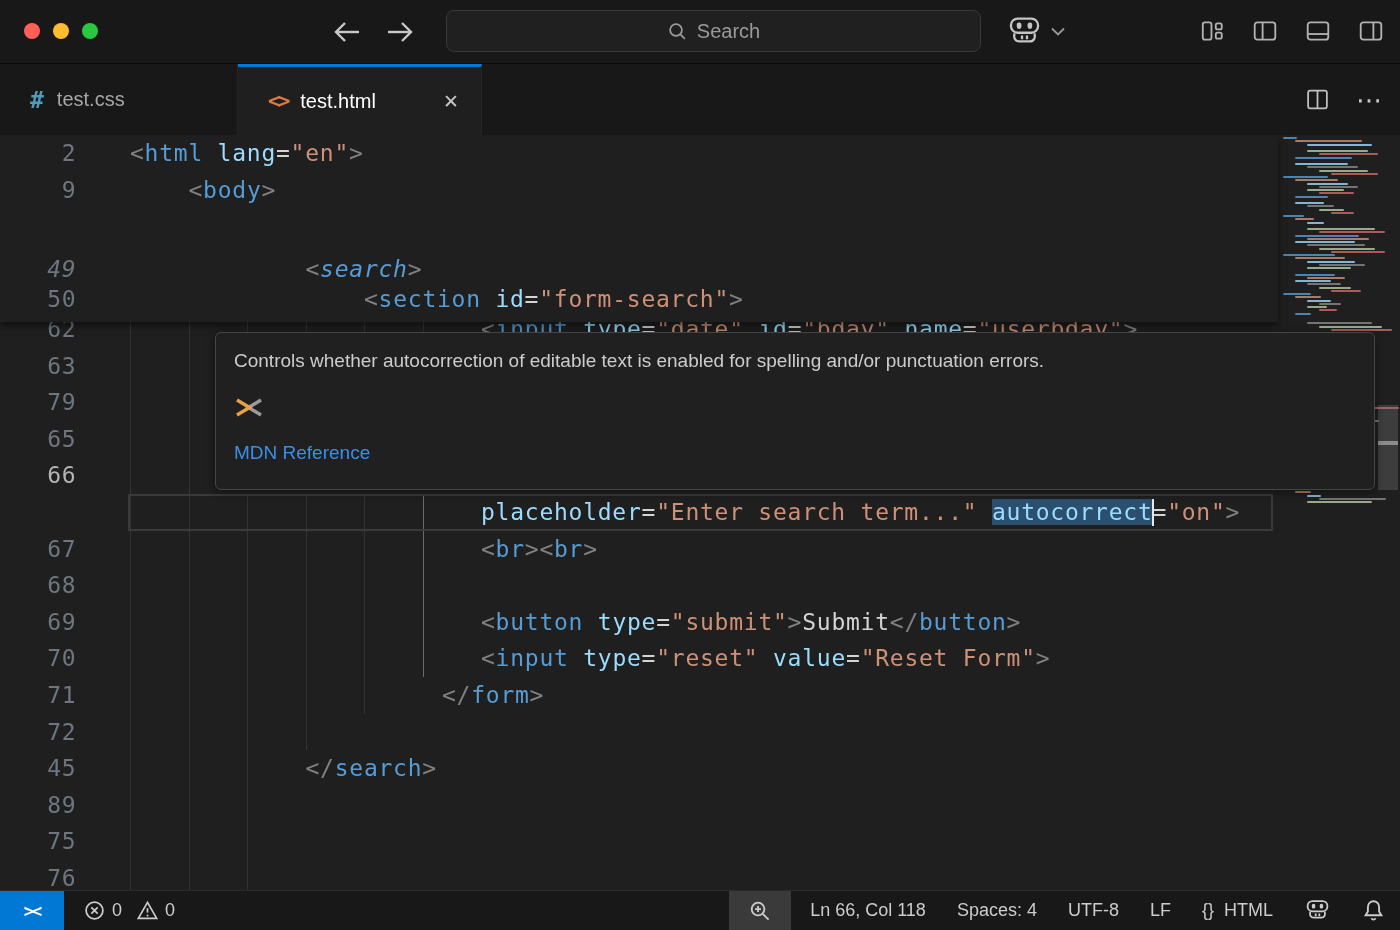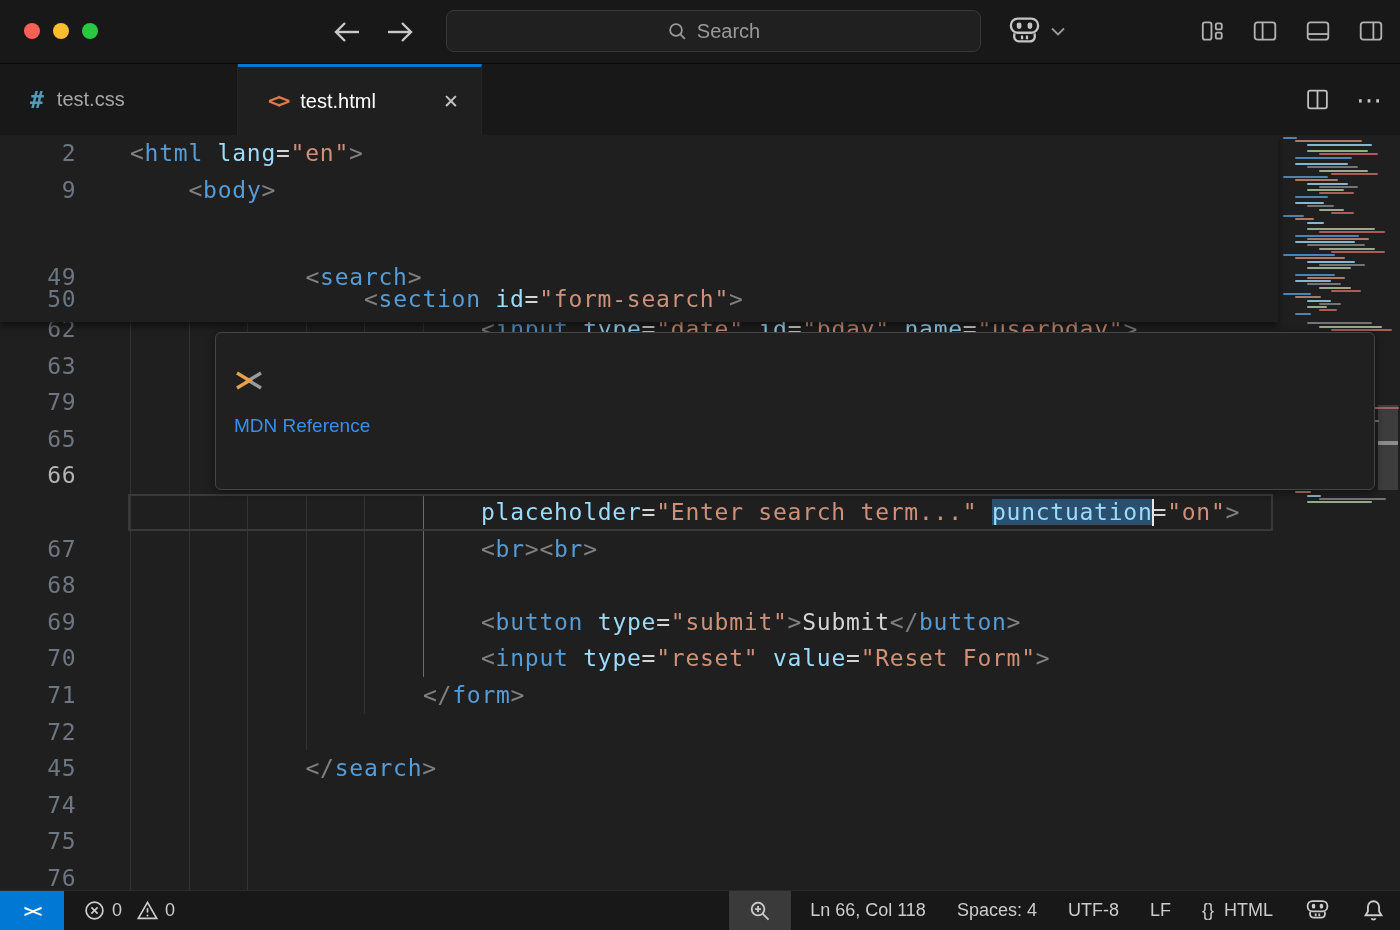--- a/index.html
+++ b/index.html
@@ -196,21 +196,21 @@
         </div>
         <div class="crow" style="top: 359px;">
           <span class="lnum"></span>
           <span class="guide" style="left: 130px;"></span>
           <span class="guide" style="left: 188.5px;"></span>
           <span class="guide" style="left: 247px;"></span>
           <span class="guide" style="left: 305.5px;"></span>
           <span class="guide" style="left: 364px;"></span>
           <span class="guide active" style="left: 422.5px;"></span>
           <div class="cur-border"></div>
-          <span class="ctext" style="left: 481px;"><span class="tk-a">placeholder</span><span class="tk-o">=</span><span class="tk-s">"Enter search term..."</span><span class="tk-x"> </span><span class="tk-h">punctuation</span><span class="caret"></span><span class="tk-o">=</span><span class="tk-s">"on"</span><span class="tk-p">&gt;</span></span>
+          <span class="ctext" style="left: 481px;"><span class="tk-a">placeholder</span><span class="tk-o">=</span><span class="tk-s">"Enter search term..."</span><span class="tk-x"> </span><span class="tk-h">autocorrect</span><span class="caret"></span><span class="tk-o">=</span><span class="tk-s">"on"</span><span class="tk-p">&gt;</span></span>
         </div>
         <div class="crow" style="top: 395.6px;">
           <span class="lnum">67</span>
           <span class="guide" style="left: 130px;"></span>
           <span class="guide" style="left: 188.5px;"></span>
           <span class="guide" style="left: 247px;"></span>
           <span class="guide" style="left: 305.5px;"></span>
           <span class="guide" style="left: 364px;"></span>
           <span class="guide active" style="left: 422.5px;"></span>
           <span class="ctext" style="left: 481px;"><span class="tk-p">&lt;</span><span class="tk-t">br</span><span class="tk-p">&gt;&lt;</span><span class="tk-t">br</span><span class="tk-p">&gt;</span></span>
@@ -245,38 +245,38 @@
           <span class="guide active" style="left: 422.5px;"></span>
           <span class="ctext" style="left: 481px;"><span class="tk-p">&lt;</span><span class="tk-t">input</span><span class="tk-x"> </span><span class="tk-a">type</span><span class="tk-o">=</span><span class="tk-s">"reset"</span><span class="tk-x"> </span><span class="tk-a">value</span><span class="tk-o">=</span><span class="tk-s">"Reset Form"</span><span class="tk-p">&gt;</span></span>
         </div>
         <div class="crow" style="top: 542px;">
           <span class="lnum">71</span>
           <span class="guide" style="left: 130px;"></span>
           <span class="guide" style="left: 188.5px;"></span>
           <span class="guide" style="left: 247px;"></span>
           <span class="guide" style="left: 305.5px;"></span>
           <span class="guide" style="left: 364px;"></span>
-          <span class="ctext" style="left: 423px;"><span class="tk-p">&lt;/</span><span class="tk-t">form</span><span class="tk-p">&gt;</span></span>
+          <span class="ctext" style="left: 442px;"><span class="tk-p">&lt;/</span><span class="tk-t">form</span><span class="tk-p">&gt;</span></span>
         </div>
         <div class="crow" style="top: 578.6px;">
           <span class="lnum">72</span>
           <span class="guide" style="left: 130px;"></span>
           <span class="guide" style="left: 188.5px;"></span>
           <span class="guide" style="left: 247px;"></span>
           <span class="guide" style="left: 305.5px;"></span>
         </div>
         <div class="crow" style="top: 615.2px;">
           <span class="lnum">45</span>
           <span class="guide" style="left: 130px;"></span>
           <span class="guide" style="left: 188.5px;"></span>
           <span class="guide" style="left: 247px;"></span>
           <span class="ctext" style="left: 305.5px;"><span class="tk-p">&lt;/</span><span class="tk-t">search</span><span class="tk-p">&gt;</span></span>
         </div>
         <div class="crow" style="top: 651.8px;">
-          <span class="lnum">74</span>
+          <span class="lnum">89</span>
           <span class="guide" style="left: 130px;"></span>
           <span class="guide" style="left: 188.5px;"></span>
           <span class="guide" style="left: 247px;"></span>
           <span class="ctext" style="left: 305.5px;"></span>
         </div>
         <div class="crow" style="top: 688.4px;">
           <span class="lnum">75</span>
           <span class="guide" style="left: 130px;"></span>
           <span class="guide" style="left: 188.5px;"></span>
           <span class="guide" style="left: 247px;"></span>
@@ -291,21 +291,21 @@
       </div>
     <div class="sticky" id="sticky-layer">
         <div class="crow" style="top: 0px;">
           <span class="lnum">2</span>
           <span class="ctext" style="left: 130px;"><span class="tk-p">&lt;</span><span class="tk-t">html</span><span class="tk-x"> </span><span class="tk-a">lang</span><span class="tk-o">=</span><span class="tk-s">"en"</span><span class="tk-p">&gt;</span></span>
         </div>
         <div class="crow" style="top: 36.6px;">
           <span class="lnum">9</span>
           <span class="ctext" style="left: 188.5px;"><span class="tk-p">&lt;</span><span class="tk-t">body</span><span class="tk-p">&gt;</span></span>
         </div>
-        <div class="crow" style="top: 124px;">
+        <div class="crow" style="top: 116px; font-style: italic;">
           <span class="lnum">49</span>
           <span class="ctext" style="left: 305.5px;"><span class="tk-p">&lt;</span><span class="tk-t">search</span><span class="tk-p">&gt;</span></span>
         </div>
         <div class="crow" style="top: 146.4px;">
           <span class="lnum">50</span>
           <span class="ctext" style="left: 364px;"><span class="tk-p">&lt;</span><span class="tk-t">section</span><span class="tk-x"> </span><span class="tk-a">id</span><span class="tk-o">=</span><span class="tk-s">"form-search"</span><span class="tk-p">&gt;</span></span>
         </div>
       </div>
     <div class="minimap" id="minimap">
         <div class="mrow" style="top: 2px; left: 5px; width: 14px; background: rgb(86, 156, 214);"></div>
@@ -409,20 +409,21 @@
         <div class="mrow" style="top: 359.5px; left: 29px; width: 14px; background: rgb(156, 220, 254);"></div>
         <div class="mrow" style="top: 362.75px; left: 41px; width: 67px; background: rgb(138, 138, 138);"></div>
         <div class="mrow" style="top: 366px; left: 29px; width: 65px; background: rgb(181, 206, 168);"></div>
       </div>
     <div class="vscroll">
       <div class="slider"></div>
       <div class="marker"></div>
     </div>
 
     <div class="hover-tooltip">
+      <div class="tt-desc">Controls whether autocorrection of editable text is enabled for spelling and/or punctuation errors.</div>
       <div class="tt-avail">
         <svg width="30" height="19" viewBox="0 0 30 19" fill="none" stroke-width="3.4" stroke-linejoin="miter">
           <path d="M27 2 L14.5 9.5 L27 17" stroke="#9b9b9b"></path>
           <path d="M3 2 L15.5 9.5 L3 17" stroke="#e8a14a"></path>
         </svg>
       </div>
       <a class="tt-link">MDN Reference</a>
     </div>
   </div>
 

